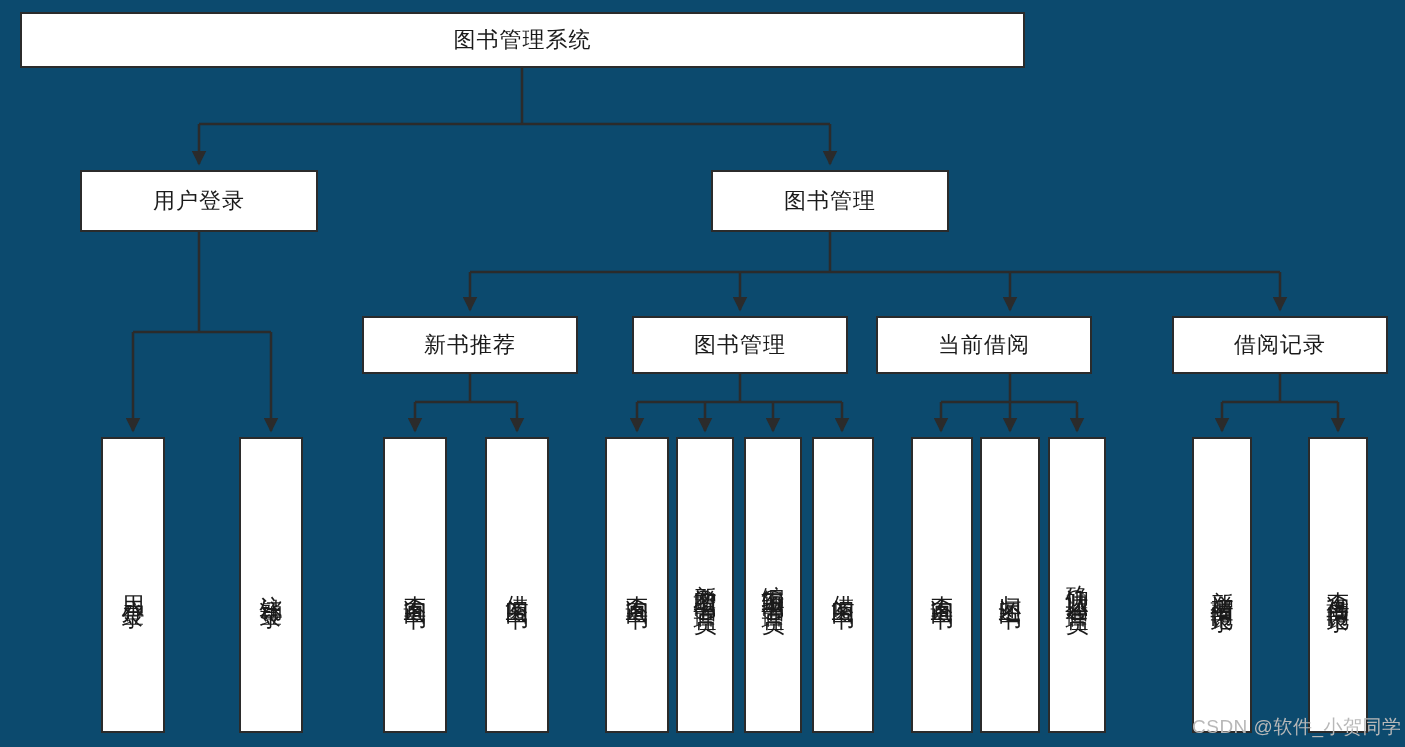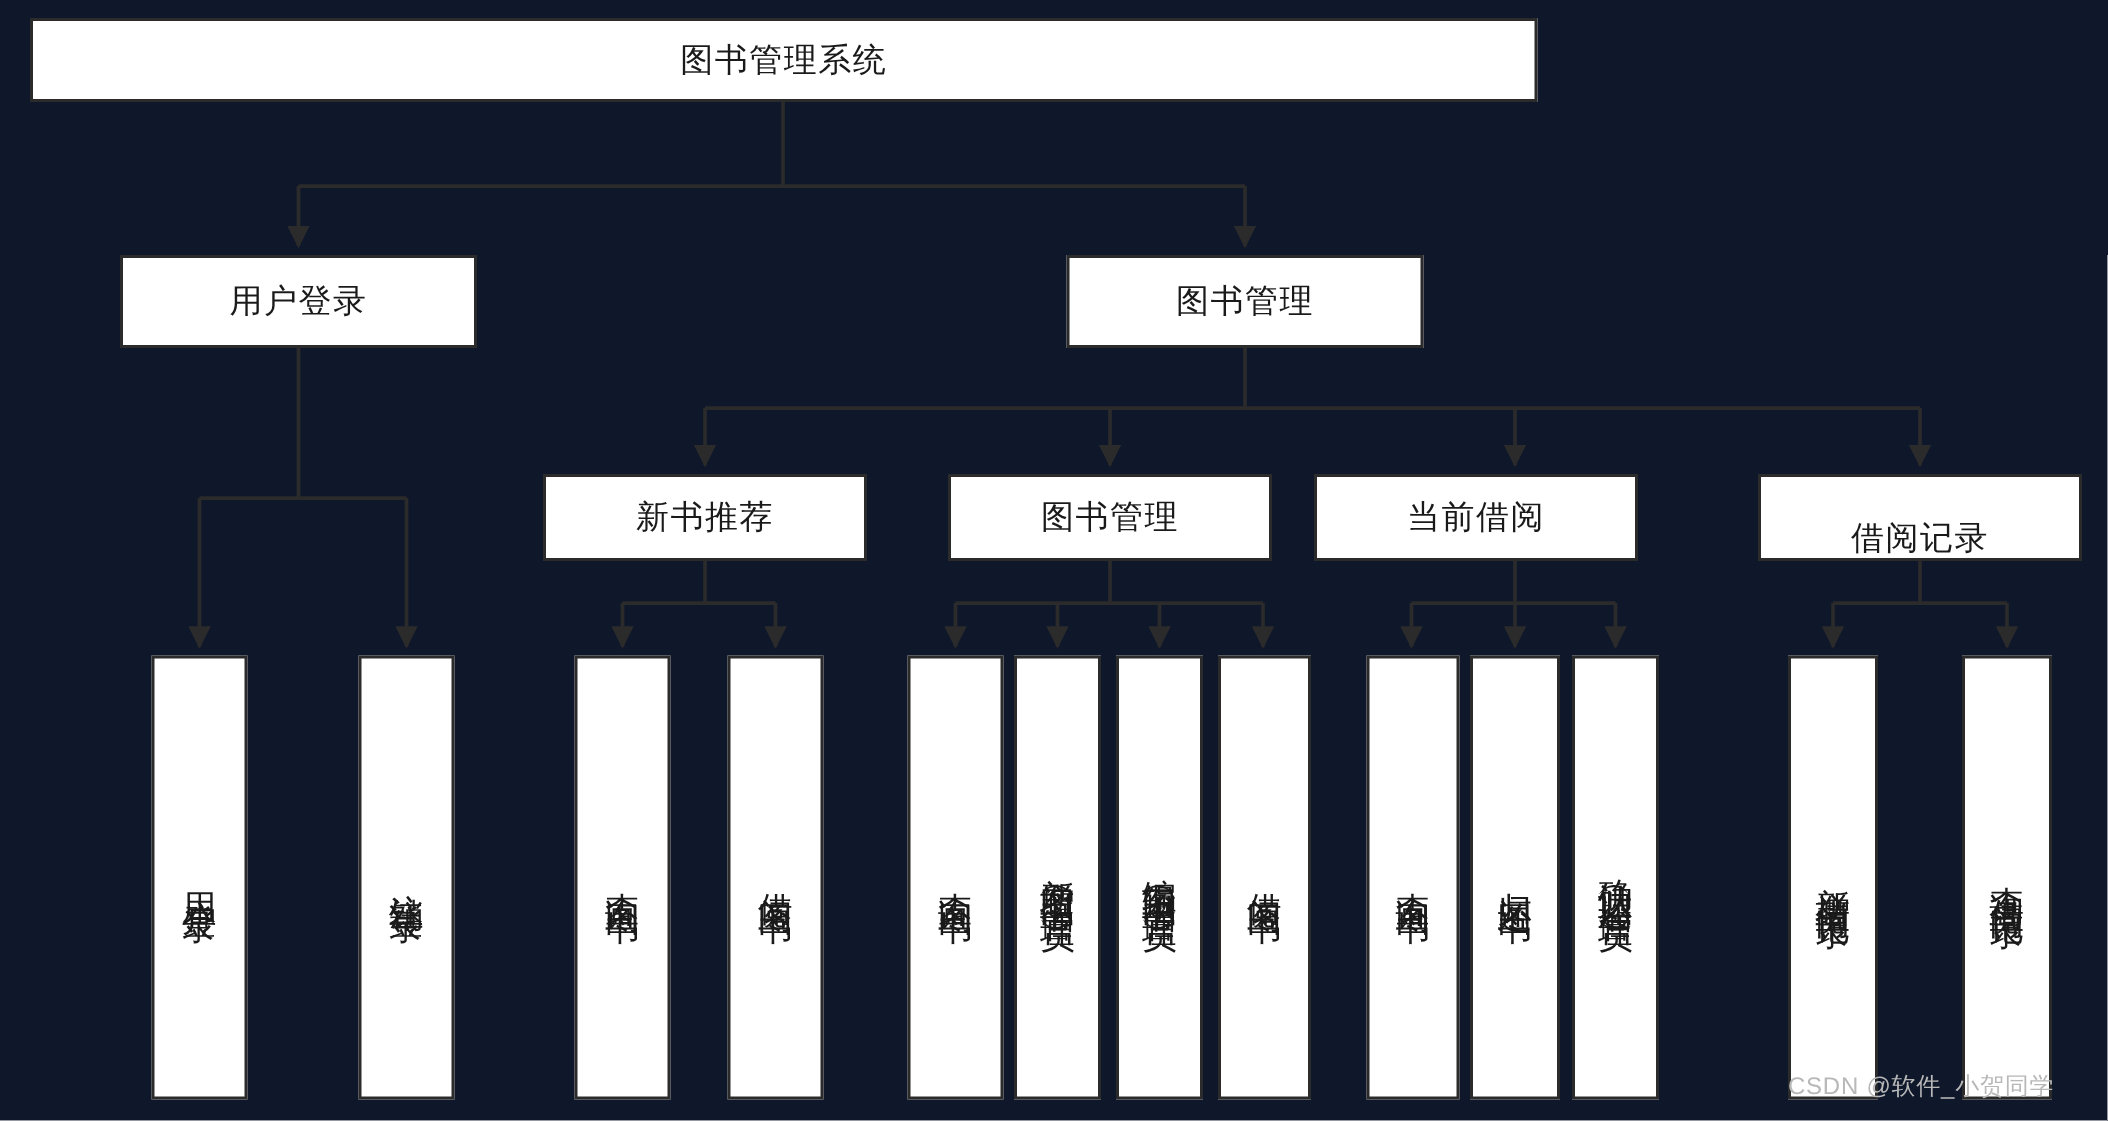--- a/index.html
+++ b/index.html
@@ -7,21 +7,21 @@
     padding: 0;
     background: #ffffff;
   }
   body {
     font-family: "Liberation Sans", "DejaVu Sans", sans-serif;
   }
   #canvas {
     position: relative;
     width: 1405px;
     height: 747px;
-    background: #0f172a;
+    background: #0c4a6e;
     overflow: hidden;
   }
   .node {
     position: absolute;
     box-sizing: border-box;
     border: 2.5px solid #2b2b2b;
     background: #ffffff;
     display: flex;
     align-items: center;
     justify-content: center;
@@ -53,21 +53,21 @@
     position: absolute;
     left: 0;
     top: 0;
     width: 1405px;
     height: 747px;
     pointer-events: none;
   }
   .watermark {
     position: absolute;
     color: #b8b8b8;
-    font-size: 16px;
+    font-size: 19px;
     letter-spacing: 0.5px;
     white-space: nowrap;
   }
 </style>
 </head>
 <body>
 
 <div id="canvas">
 
   <svg class="edge-layer" viewBox="0 0 1405 747" width="1405" height="747" xmlns="http://www.w3.org/2000/svg">
@@ -133,21 +133,21 @@
 
   <div class="node horiz" style="left:711px; top:170px; width:238px; height:62px;">
     <span>图书管理</span>
   </div>
   <div class="node horiz" style="left:632px; top:316px; width:216px; height:58px;">
     <span>图书管理</span>
   </div>
   <div class="node horiz" style="left:876px; top:316px; width:216px; height:58px;">
     <span>当前借阅</span>
   </div>
-  <div class="node horiz" style="left:1172px; top:316px; width:216px; height:58px;align-items:flex-end;">
+  <div class="node horiz" style="left:1172px; top:316px; width:216px; height:58px;">
     <span>借阅记录</span>
   </div>
 
   <div class="node vert" style="left:101px; top:437px; width:64px; height:296px;">
     <span class="vtext">用户登录</span>
   </div>
   <div class="node vert" style="left:239px; top:437px; width:64px; height:296px;">
     <span class="vtext">注销登录</span>
   </div>
 

